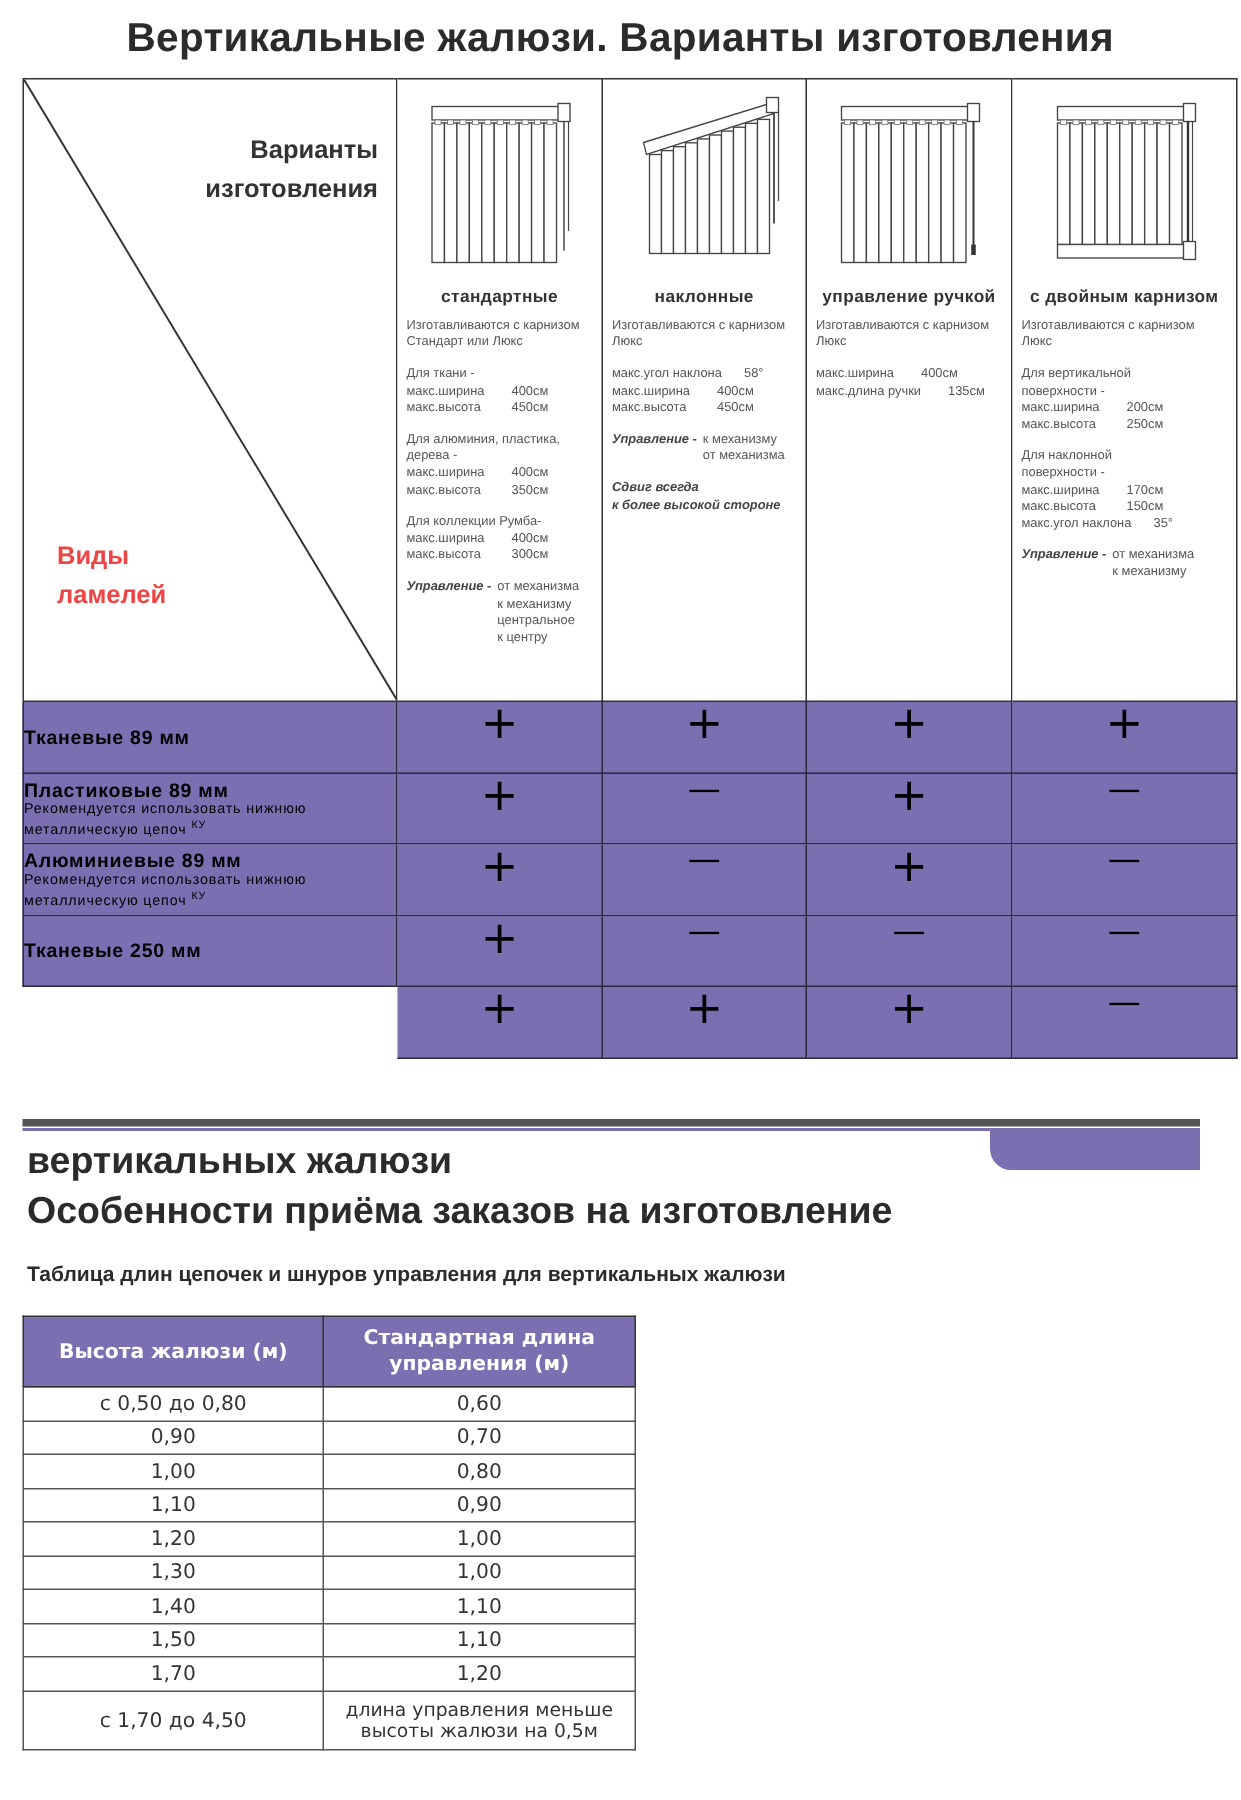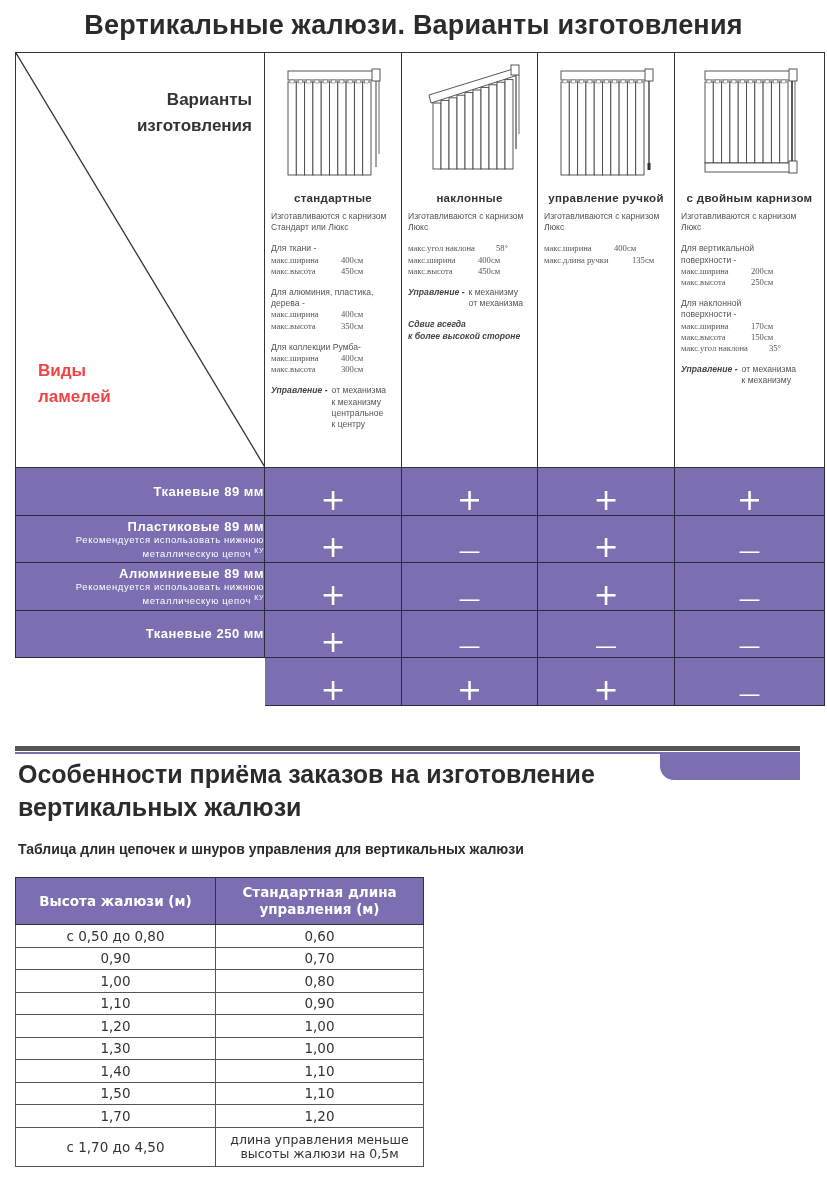--- a/index.html
+++ b/index.html
@@ -11,28 +11,28 @@
   .corner { position:absolute; left:0; top:0; width:250px; height:416px; border:1.5px solid #333; box-sizing:border-box; background:#fff; }
   .corner svg { position:absolute; left:0; top:0; }
   .corner .lbl-top { position:absolute; right:12px; top:34px; text-align:right; font-size:17px; font-weight:bold; line-height:26px; color:#333; }
   .corner .lbl-bot { position:absolute; left:22px; top:305px; font-size:17px; font-weight:bold; line-height:26px; color:#ef4444; }
 
   .variant { position:absolute; top:0; height:416px; box-sizing:border-box; border-top:1.5px solid #333; border-right:1.5px solid #333; border-bottom:1.5px solid #333; background:#fff; }
   .variant .pic { position:absolute; left:0; top:6px; width:100%; height:124px; }
   .variant .vname { position:absolute; left:0; width:100%; top:139px; text-align:center; font-size:11.5px; font-weight:bold; color:#333; letter-spacing:0.3px; }
   .variant .desc { position:absolute; left:6px; right:4px; top:158px; font-size:8.6px; line-height:11.2px; color:#555; }
   .desc .p { margin-bottom:10px; white-space:pre; }
-  .desc .row { display:flex; white-space:nowrap;font-family:Liberation Serif, serif; }
+  .desc .row { display:flex; white-space:nowrap; }
   .desc .row .k { width:70px; }
   .desc .b { font-weight:bold; color:#444;font-style:italic; }
   .desc .ctrl { display:flex; white-space:nowrap; }
   .desc .ctrl .v { white-space:pre; }
 
   .prow { position:absolute; left:0; width:810px; box-sizing:border-box; }
-  .pcell { position:absolute; top:0; height:100%; box-sizing:border-box; background:#7b6fb1; border-right:1.5px solid #2a2a3a; border-bottom:1.5px solid #2a2a3a; display:flex; align-items:flex-end; justify-content:center; color:#ffffff; }
+  .pcell { position:absolute; top:0; height:100%; box-sizing:border-box; background:#7b6fb1; border-right:1.5px solid #2a2a3a; border-bottom:1.5px solid #2a2a3a; display:flex; align-items:flex-start; justify-content:center; color:#000000; }
   .pcell.first { border-left:1.5px solid #2a2a3a; flex-direction:column; text-align:center; }
   .pcell .ln1 { font-size:13px; font-weight:bold; letter-spacing:0.5px; }
   .pcell .ln2 { font-size:9.5px; line-height:11px; letter-spacing:0.6px; }
   .pcell .sign { font-size:30px; font-weight:normal; line-height:1; font-family:"DejaVu Sans", sans-serif; }
   .pcell .sup { font-size:7px; vertical-align:super; }
 
   
   .bar-dark { position:absolute; left:15px; top:746px; width:785px; height:5px; background:#555; }
   .bar-purple-thin { position:absolute; left:15px; top:752px; width:785px; height:2px; background:#7b6fb1; }
   .tab-purple { position:absolute; left:660px; top:754px; width:140px; height:26px; background:#7b6fb1; border-bottom-left-radius:14px; }
@@ -391,22 +391,22 @@
           <span class="sign" style="font-size: 22px;">—</span>
         </div>
       </div>
     </div>
 </div>
 
 <div class="bar-dark"></div>
 <div class="bar-purple-thin"></div>
 <div class="tab-purple"></div>
 <div class="title2">
+  <div>вертикальных жалюзи</div>
   <div>Особенности приёма заказов на изготовление</div>
-  <div>вертикальных жалюзи</div>
 </div>
 <div class="subtitle">Таблица длин цепочек и шнуров управления для вертикальных жалюзи</div>
 
 <table class="len">
   <colgroup>
       <col class="c1">
       <col>
     </colgroup>
   <thead>
       <tr id="len-head">

